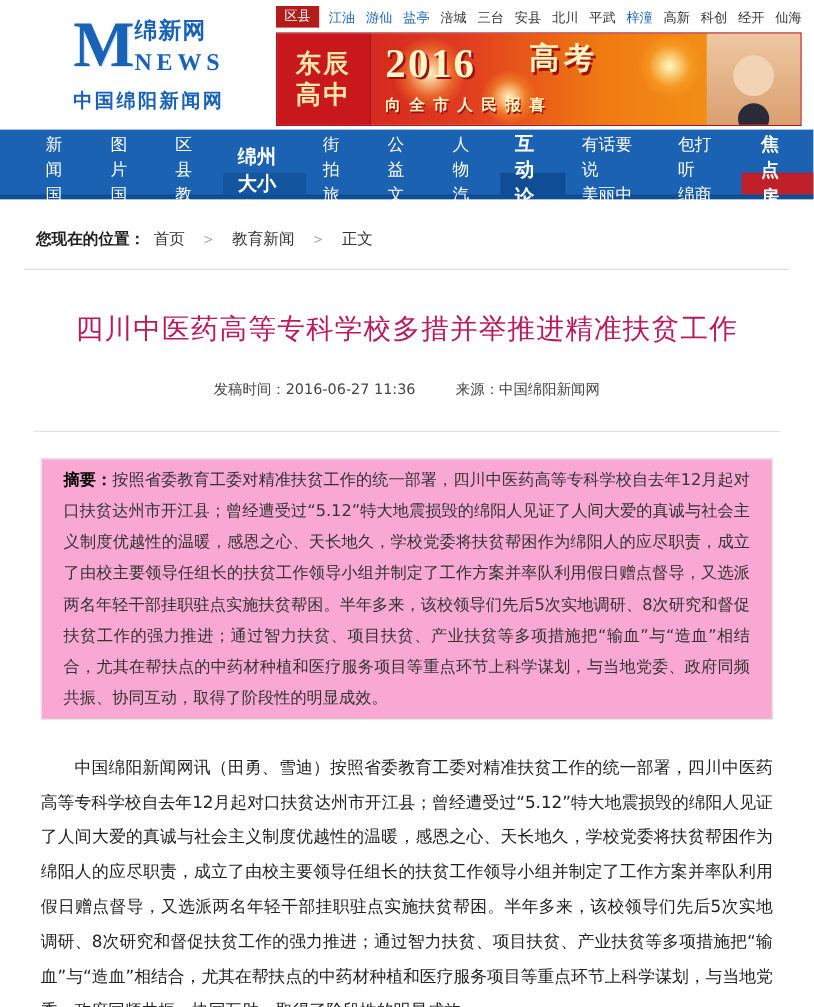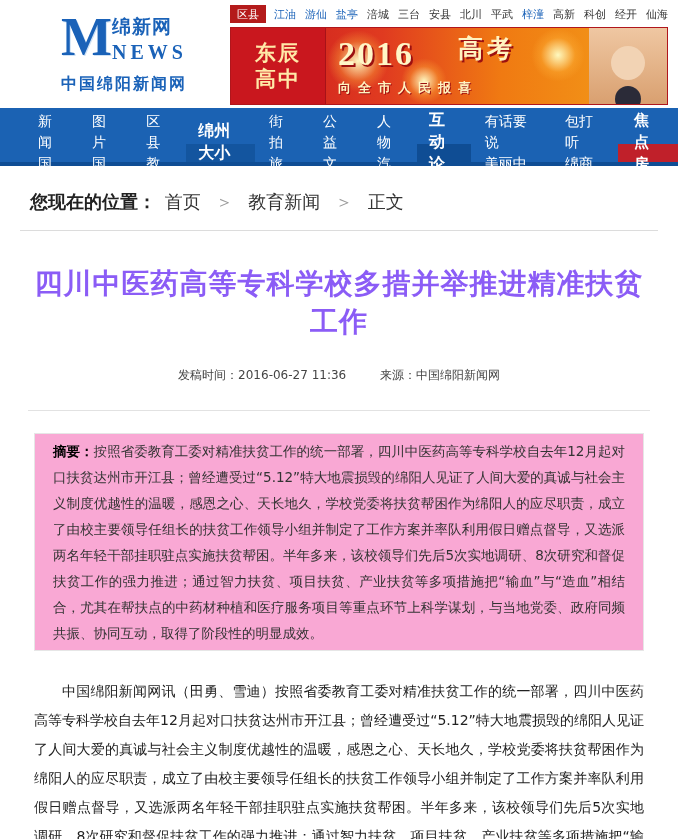--- a/index.html
+++ b/index.html
@@ -78,21 +78,21 @@
   
   .banner {
     height: 78px;
     display: flex;
     background: linear-gradient(90deg,#c9171e 0%, #e03b20 35%, #f07a12 62%, #f3a11a 100%);
     position: relative;
     overflow: hidden;
     border: 1px solid #b0161c;
   }
   .banner-left {
-    width: 95px; background: #c9171e; color: #ffe9a8;
+    width: 78px; background: #c9171e; color: #ffe9a8;
     display: flex; flex-direction: column; justify-content: center; align-items: center;
     font-size: 21px; font-weight: bold; letter-spacing: 2px; line-height: 26px;
     font-family: "DejaVu Sans", sans-serif;
     border-right: 1px solid #a81218;
   }
   .banner-mid {
     flex: 1; position: relative;
     display: flex; flex-direction: column; justify-content: center; padding-left: 12px;
   }
   .banner-year {
@@ -151,36 +151,36 @@
   }
   .nav-col.big.alt { background: #0f4d94; }
   .nav-col.right-red {
     margin-left: auto; background: #c0202a; font-size: 15px; font-weight: bold;
     padding: 0 16px; line-height: 22px;
   }
 
   
   .crumb {
     padding: 24px 30px 16px 30px;
-    font-size: 18px; color: #333;
+    font-size: 13px; color: #333;
     font-family: "DejaVu Sans", sans-serif;
   }
   .crumb .label { font-weight: bold; color: #222; }
   .crumb a { color: #333; text-decoration: none; margin: 0 3px; }
   .crumb .sep { color: #999; margin: 0 6px; }
 
   .rule { border-top: 1px solid #dcdcdc; margin: 0 20px; }
 
   
   .article { padding: 0 28px; }
   .article-title {
     text-align: center;
-    font-size: 28px;
-    font-weight: bold;
-    color: #8b5cf6;
+    font-size: 23px;
+    font-weight: normal;
+    color: #be185d;
     margin: 34px 0 26px 0;
     letter-spacing: 1px;
     font-family: "DejaVu Sans", sans-serif;
   }
   .article-meta {
     text-align: center;
     font-size: 12px;
     color: #444;
     padding-bottom: 26px;
     border-bottom: 1px solid #e2e2e2;

